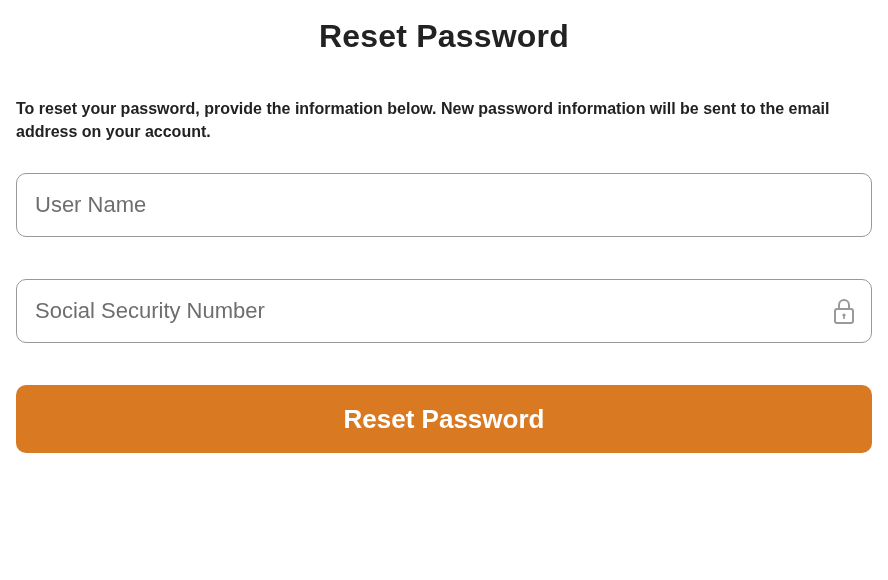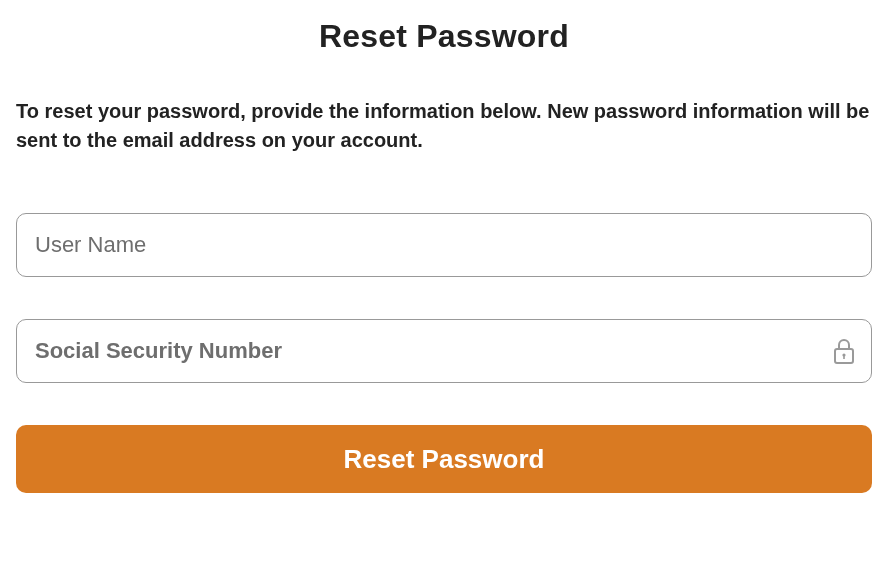--- a/index.html
+++ b/index.html
@@ -12,25 +12,25 @@
   }
   h1.title {
     font-size: 32px;
     font-weight: 700;
     text-align: center;
     color: #222;
     letter-spacing: 0.2px;
     margin-bottom: 42px;
   }
   p.instructions {
-    font-size: 20px;
+    font-size: 16px;
     font-weight: 600;
     line-height: 1.45;
     color: #222;
-    margin-bottom: 58px;
+    margin-bottom: 30px;
   }
   .row {
     display: flex;
     gap: 22px;
     margin-bottom: 42px;
   }
   .field {
     position: relative;
     flex: 1;
   }
@@ -48,21 +48,20 @@
     padding: 1px 18px;
     background: #fff;
     outline: none;
   }
   input.text-input::placeholder {
     color: #6e6e6e;
     opacity: 1;
   }
   .field.has-icon input.text-input {
     padding-right: 54px;
-    font-weight: bold;
   }
   .field .lock {
     position: absolute;
     right: 16px;
     top: 50%;
     transform: translateY(-50%);
     width: 24px;
     height: 28px;
     pointer-events: none;
   }

